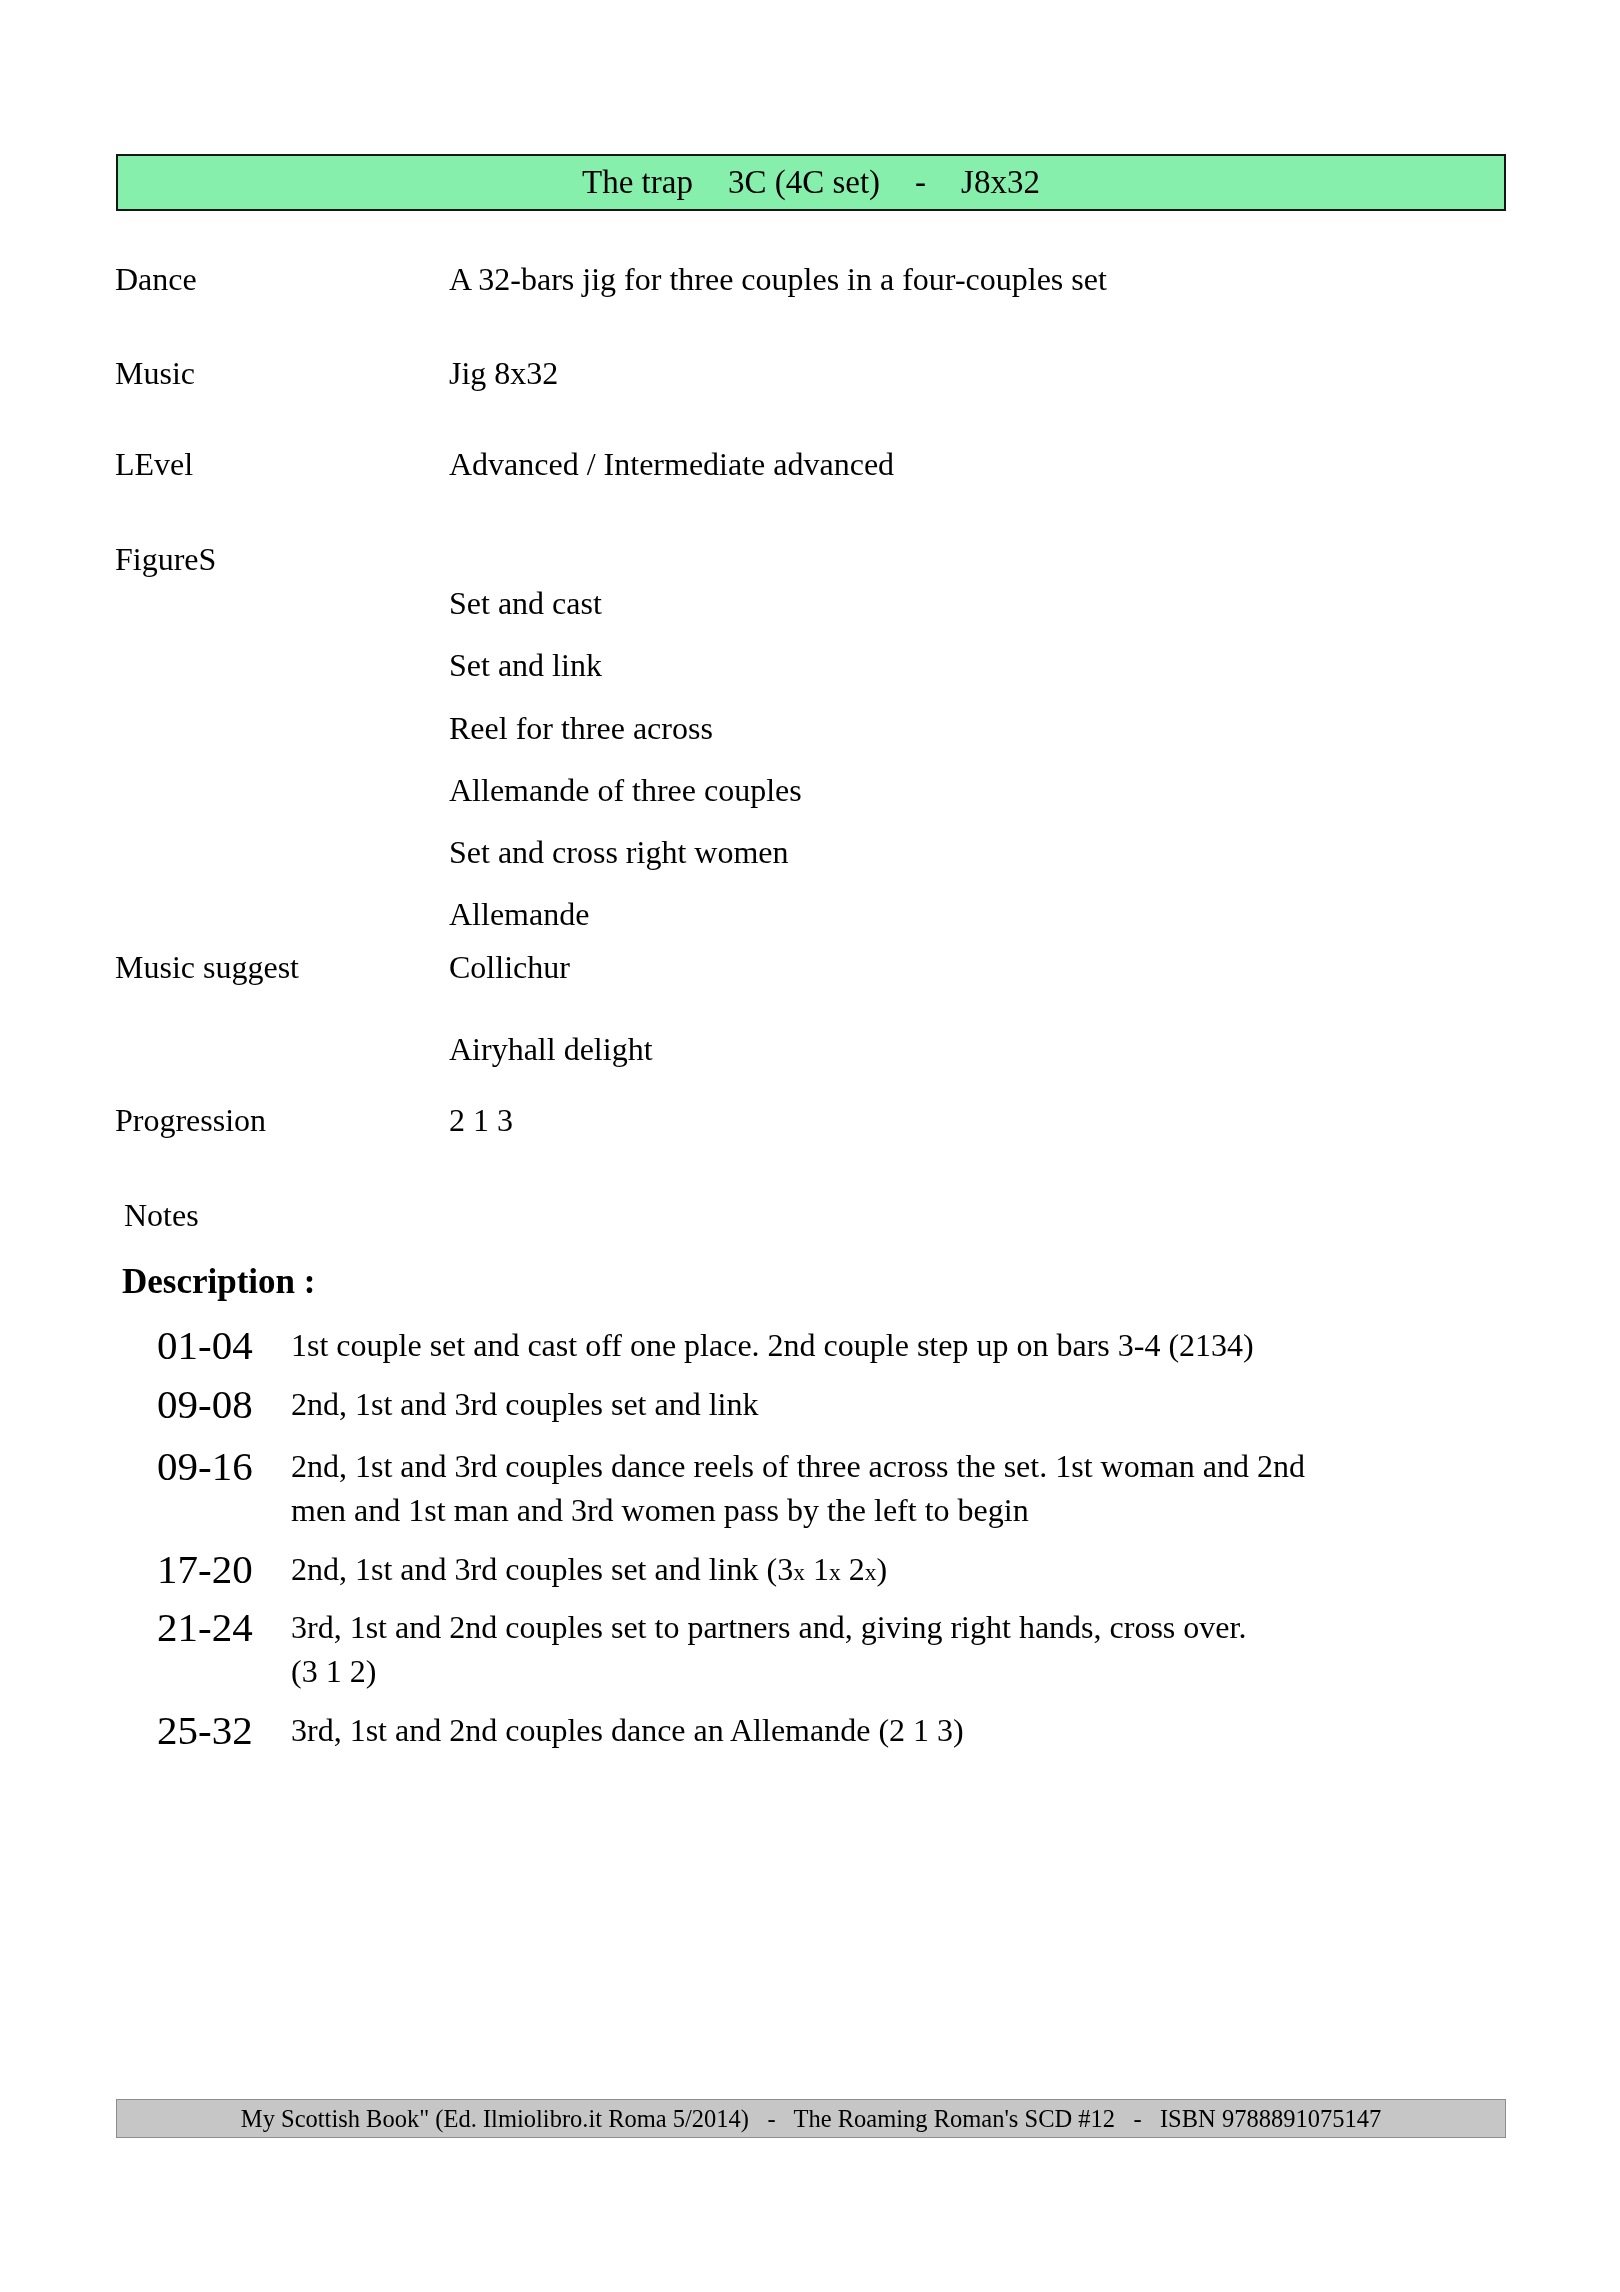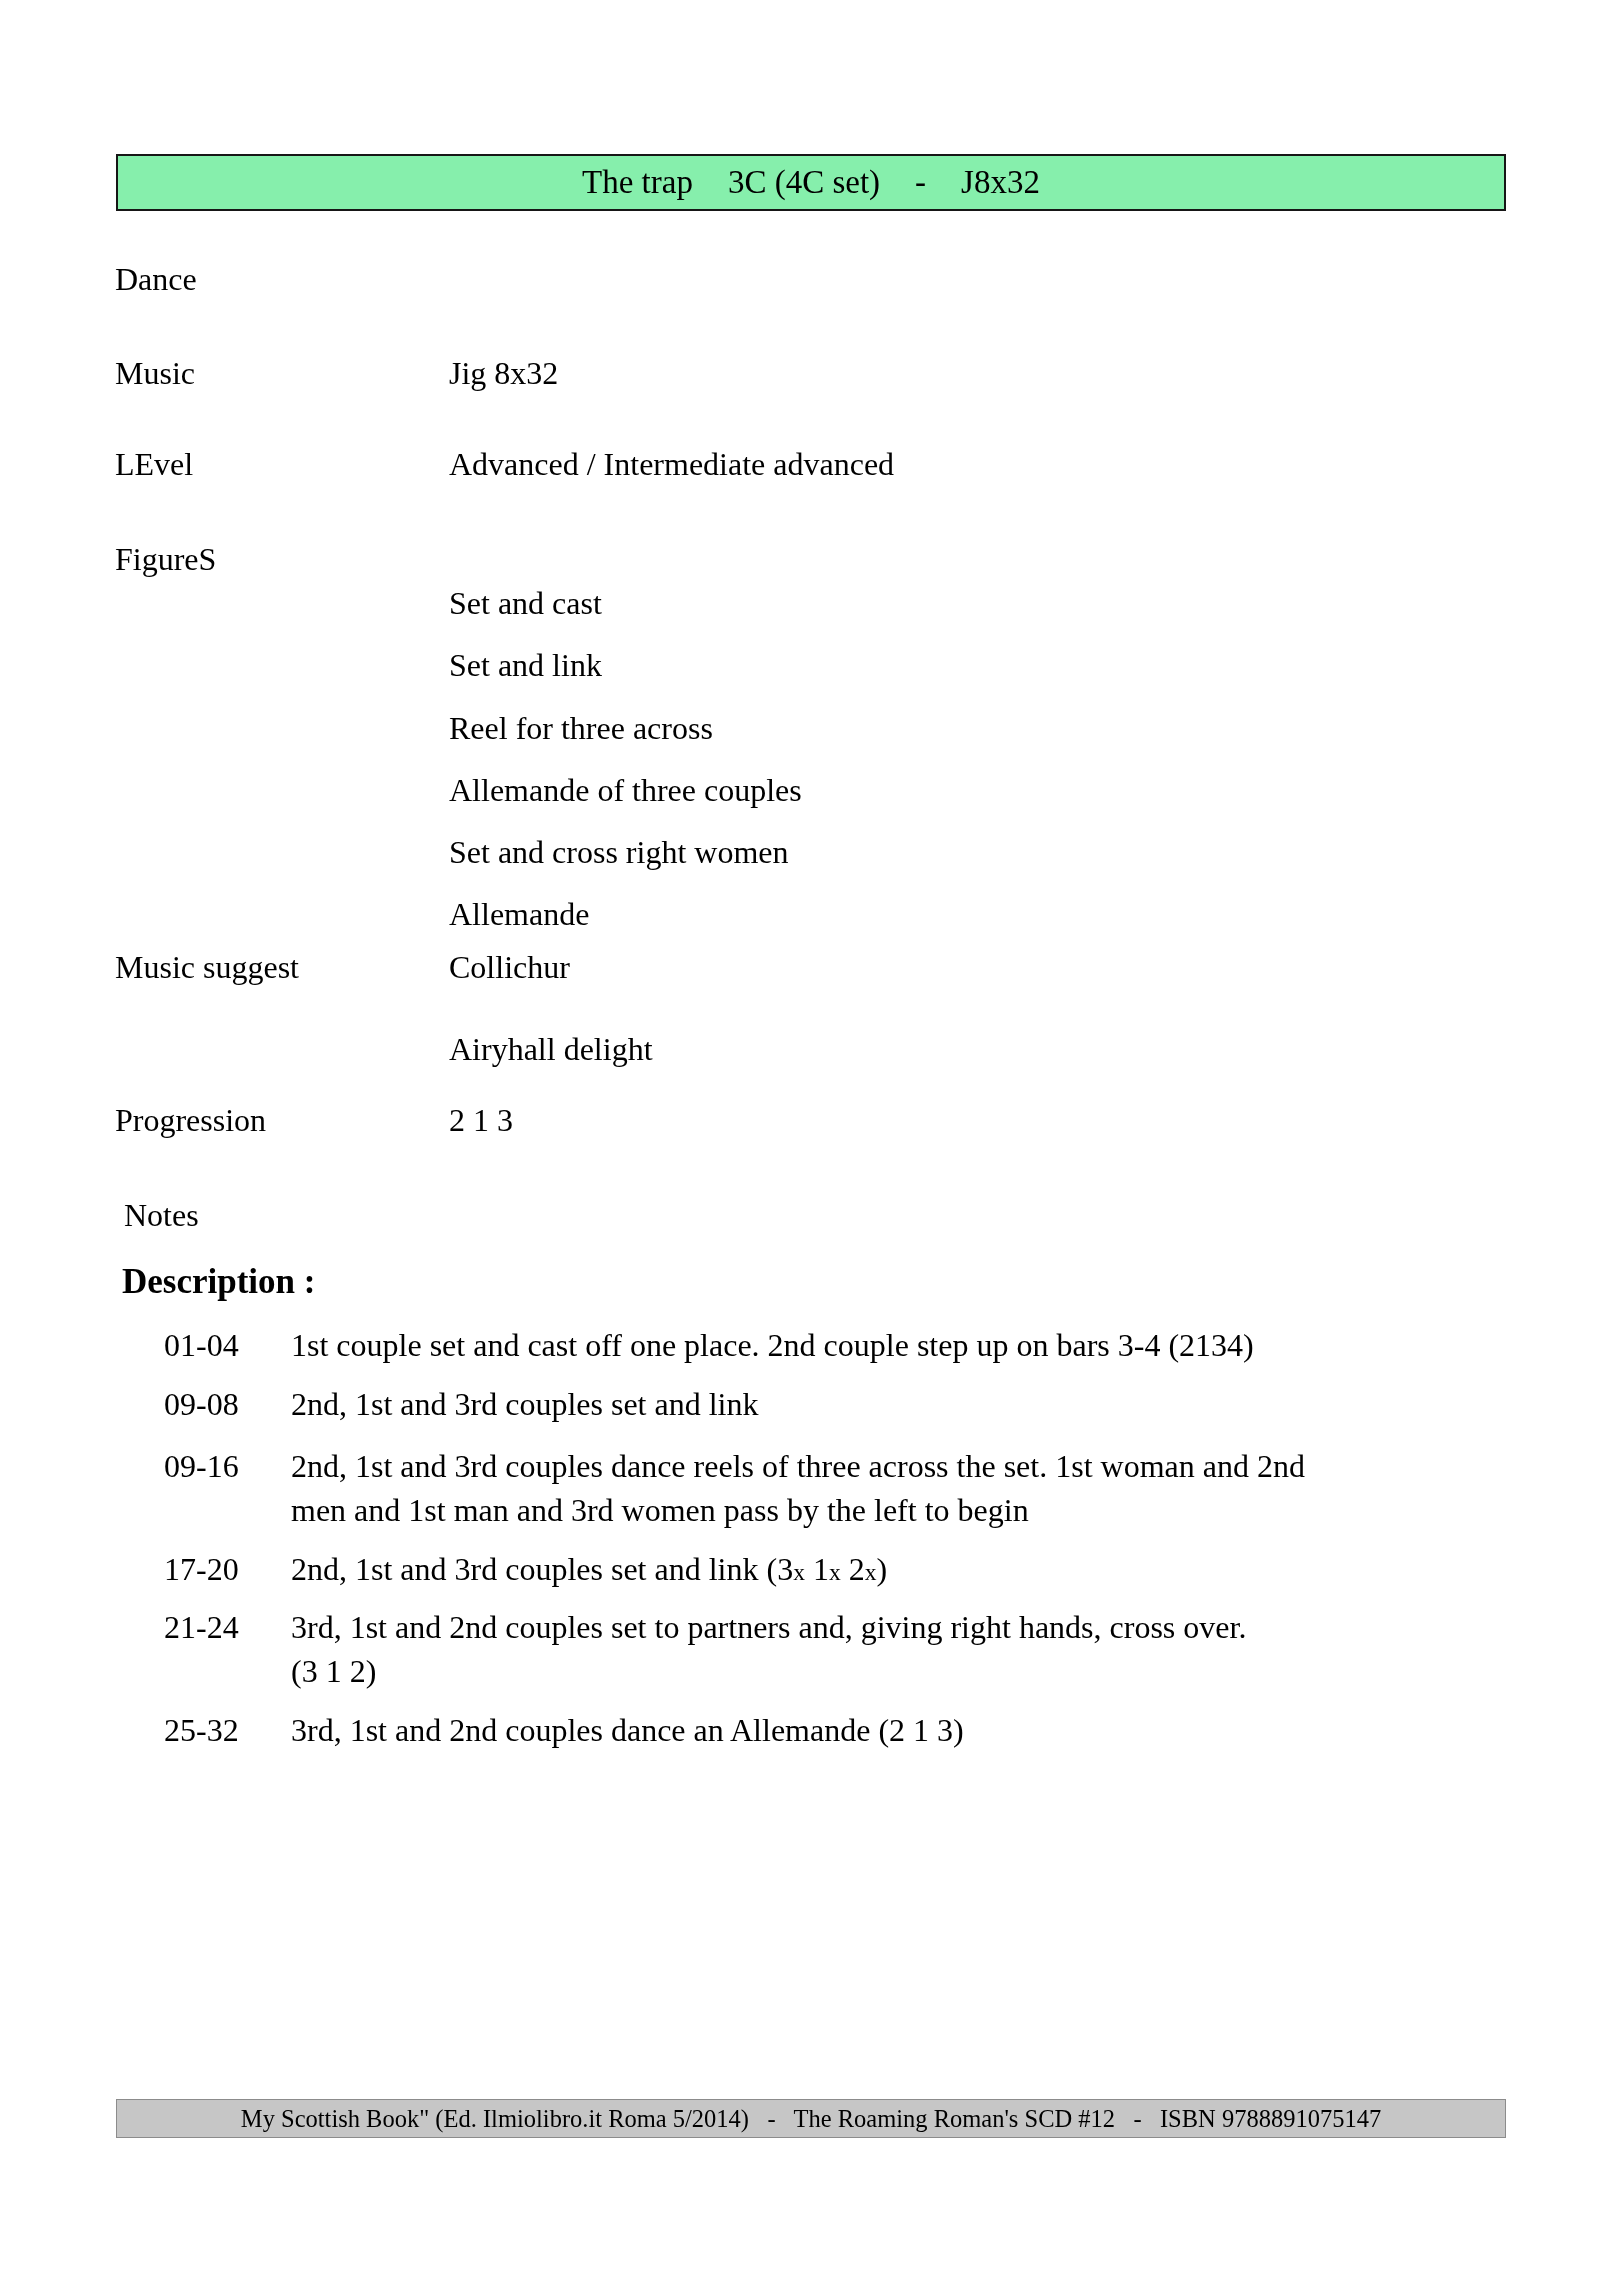--- a/index.html
+++ b/index.html
@@ -33,21 +33,21 @@
   .figures-list   { top:541px;margin-top:44px; }
   .figures-list   .stack-item { margin-bottom:25.5px; }
   .suggest-list   { top:949px; }
   .suggest-list   .stack-item { margin-bottom:45px; }
   .desc-heading {
     position:absolute; left:122px; top:1262px;
     font-size:35px; font-weight:bold; line-height:1.15;
   }
   .desc-rows { position:absolute; left:0; top:0; width:1620px; height:2293px; }
   .desc-row  { position:absolute; left:0; width:1620px; }
-  .desc-row .bars  { position:absolute; left:157px; font-size:32px; line-height:44px;margin-left:7px; }
+  .desc-row .bars  { position:absolute; left:157px; font-size:41px; line-height:44px; }
   .desc-row .dtext { position:absolute; left:291px; width:1230px; font-size:32px; line-height:44px; }
   .desc-row:nth-child(1) { top:1323px; }
   .desc-row:nth-child(2) { top:1382px; }
   .desc-row:nth-child(3) { top:1444px; }
   .desc-row:nth-child(4) { top:1547px; }
   .desc-row:nth-child(5) { top:1605px; }
   .desc-row:nth-child(6) { top:1708px; }
   .small-x { font-size:23.5px; }
 </style>
 </head>
@@ -56,20 +56,21 @@
 <div class="page">
 
   <div class="hbar title-bar" style="background: #86efac;">
     <span>The trap</span>
     <span>3C (4C set)</span>
     <span>-</span>
     <span>J8x32</span>
   </div>
 
   <div class="lbl r-dance">Dance</div>
+  <div class="val r-dance">A 32-bars jig for three couples in a four-couples set</div>
 
   <div class="lbl r-music">Music</div>
   <div class="val r-music">Jig 8x32</div>
 
   <div class="lbl r-level">LEvel</div>
   <div class="val r-level">Advanced / Intermediate advanced</div>
 
   <div class="lbl r-figs">FigureS</div>
   <div class="stack figures-list">
       <div class="stack-item">Set and cast</div>

